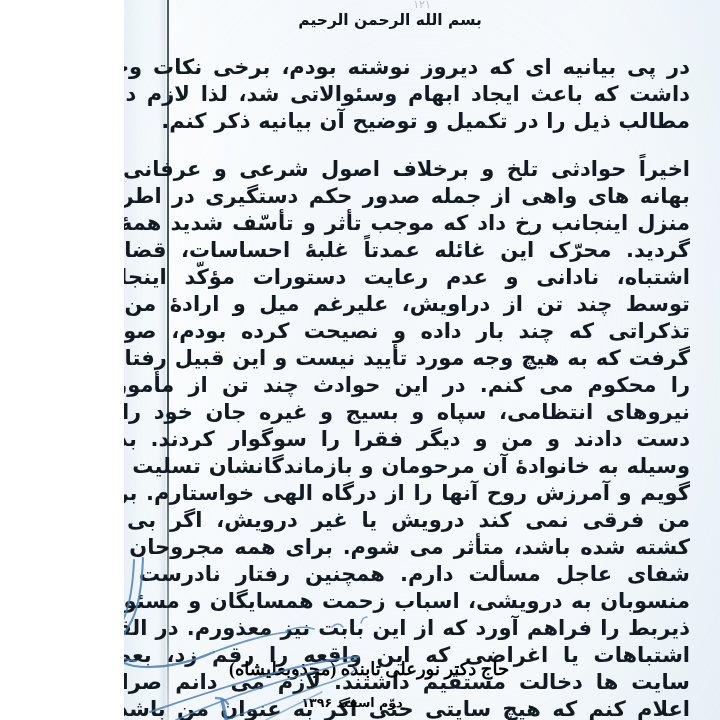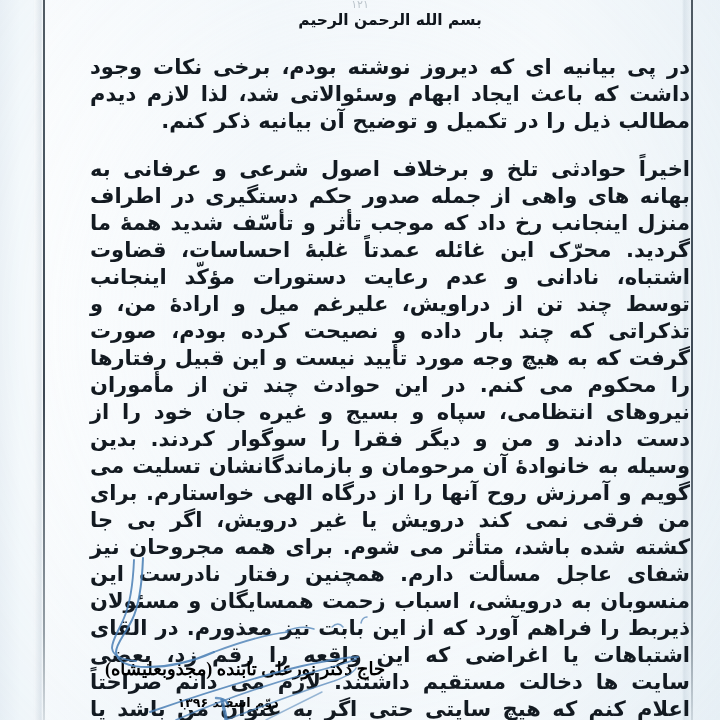--- a/index.html
+++ b/index.html
@@ -4,21 +4,21 @@
 <title>Scanned Persian Statement</title>
 <style>
   html, body {
     margin: 0;
     padding: 0;
     background: #ffffff;
   }
 
   .page {
     position: relative;
-    width: 720px;
+    width: 596px;
     height: 720px;
     overflow: hidden;
     background: #f7fafc;
     background-image:
       linear-gradient(95deg, #ffffff 0%, #f4f8fb 35%, #f7fafc 70%, #eef4f8 100%),
       repeating-linear-gradient(0deg, rgba(0,0,0,0.012) 0px, rgba(0,0,0,0.012) 1px, rgba(0,0,0,0) 1px, rgba(0,0,0,0) 3px);
     font-family: "DejaVu Sans", "Liberation Sans", sans-serif;
     -webkit-font-smoothing: antialiased;
   }
 

